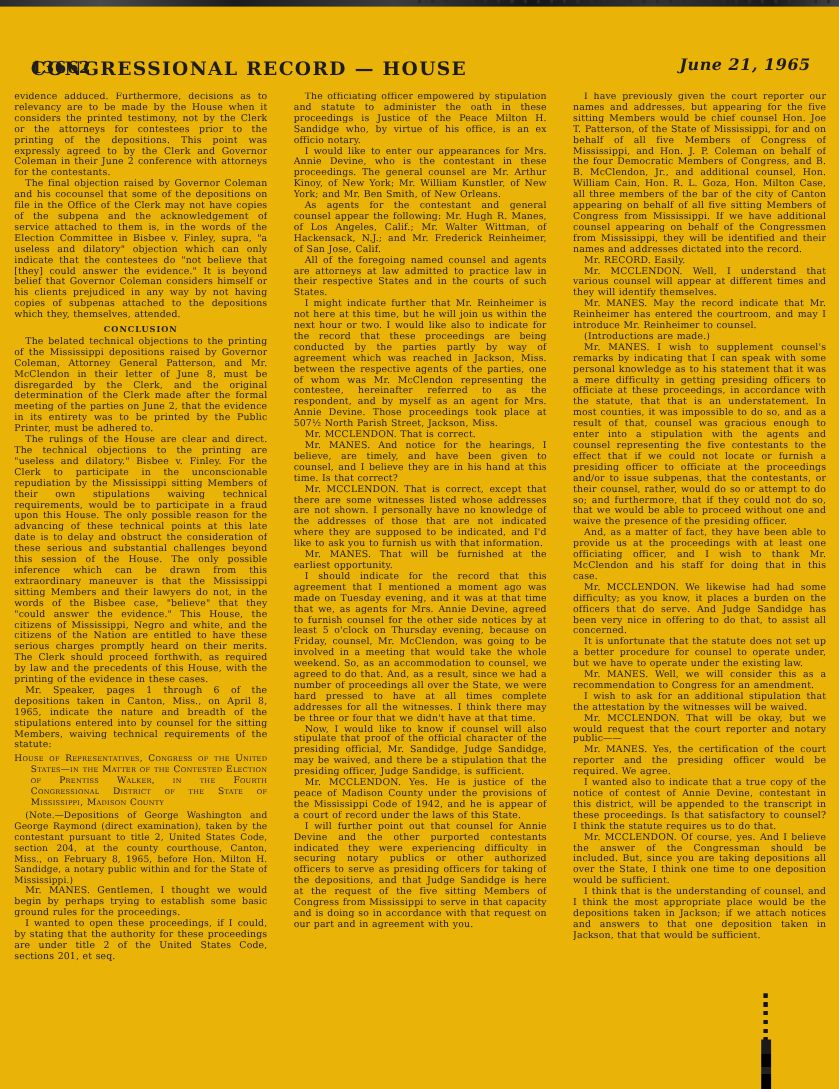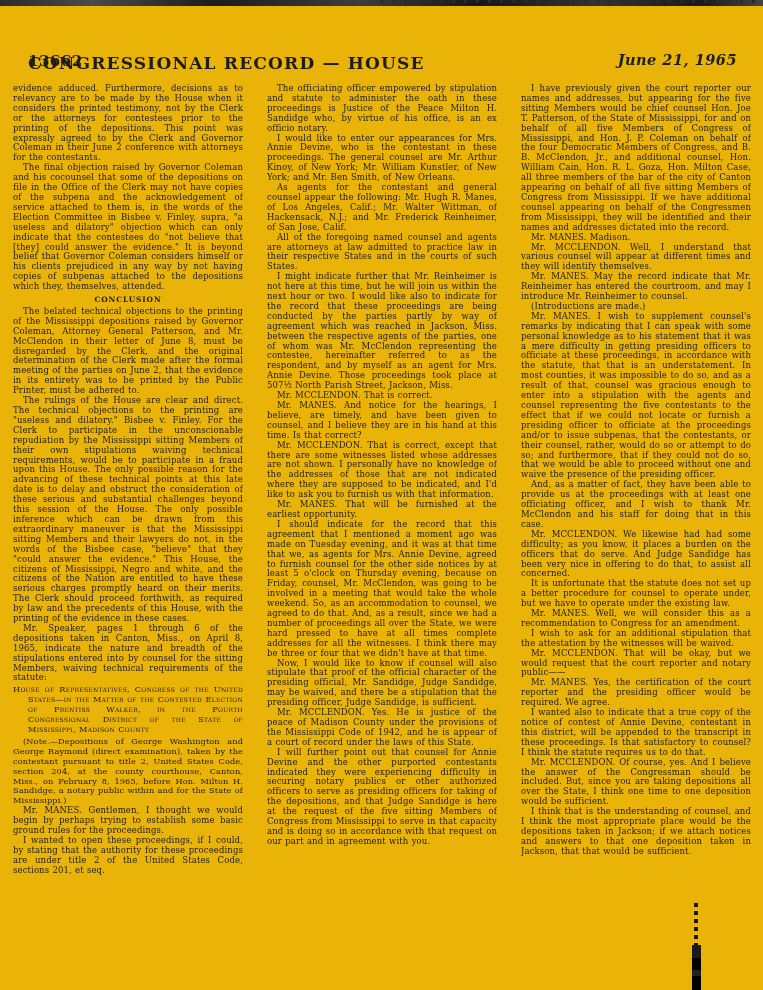--- a/index.html
+++ b/index.html
@@ -108,21 +108,21 @@
         <p class="body">Mr. MANES. And notice for the hearings, I believe, are timely, and have been given to counsel, and I believe they are in his hand at this time. Is that correct?</p>
         <p class="body">Mr. MCCLENDON. That is correct, except that there are some witnesses listed whose addresses are not shown. I personally have no knowledge of the addresses of those that are not indicated where they are supposed to be indicated, and I'd like to ask you to furnish us with that information.</p>
         <p class="body">Mr. MANES. That will be furnished at the earliest opportunity.</p>
         <p class="body">I should indicate for the record that this agreement that I mentioned a moment ago was made on Tuesday evening, and it was at that time that we, as agents for Mrs. Annie Devine, agreed to furnish counsel for the other side notices by at least 5 o'clock on Thursday evening, because on Friday, counsel, Mr. McClendon, was going to be involved in a meeting that would take the whole weekend. So, as an accommodation to counsel, we agreed to do that. And, as a result, since we had a number of proceedings all over the State, we were hard pressed to have at all times complete addresses for all the witnesses. I think there may be three or four that we didn't have at that time.</p>
         <p class="body">Now, I would like to know if counsel will also stipulate that proof of the official character of the presiding official, Mr. Sandidge, Judge Sandidge, may be waived, and there be a stipulation that the presiding officer, Judge Sandidge, is sufficient.</p>
         <p class="body">Mr. MCCLENDON. Yes. He is justice of the peace of Madison County under the provisions of the Mississippi Code of 1942, and he is appear of a court of record under the laws of this State.</p>
         <p class="body">I will further point out that counsel for Annie Devine and the other purported contestants indicated they were experiencing difficulty in securing notary publics or other authorized officers to serve as presiding officers for taking of the depositions, and that Judge Sandidge is here at the request of the five sitting Members of Congress from Mississippi to serve in that capacity and is doing so in accordance with that request on our part and in agreement with you.</p>
       </div>
     <div class="col">
         <p class="body">I have previously given the court reporter our names and addresses, but appearing for the five sitting Members would be chief counsel Hon. Joe T. Patterson, of the State of Mississippi, for and on behalf of all five Members of Congress of Mississippi, and Hon. J. P. Coleman on behalf of the four Democratic Members of Congress, and B. B. McClendon, Jr., and additional counsel, Hon. William Cain, Hon. R. L. Goza, Hon. Milton Case, all three members of the bar of the city of Canton appearing on behalf of all five sitting Members of Congress from Mississippi. If we have additional counsel appearing on behalf of the Congressmen from Mississippi, they will be identified and their names and addresses dictated into the record.</p>
-        <p class="body">Mr. MANES. Madison.</p>
+        <p class="body">Mr. RECORD. Easily.</p>
         <p class="body">Mr. MCCLENDON. Well, I understand that various counsel will appear at different times and they will identify themselves.</p>
         <p class="body">Mr. MANES. May the record indicate that Mr. Reinheimer has entered the courtroom, and may I introduce Mr. Reinheimer to counsel.</p>
         <p class="body">(Introductions are made.)</p>
         <p class="body">Mr. MANES. I wish to supplement counsel's remarks by indicating that I can speak with some personal knowledge as to his statement that it was a mere difficulty in getting presiding officers to officiate at these proceedings, in accordance with the statute, that that is an understatement. In most counties, it was impossible to do so, and as a result of that, counsel was gracious enough to enter into a stipulation with the agents and counsel representing the five contestants to the effect that if we could not locate or furnish a presiding officer to officiate at the proceedings and/or to issue subpenas, that the contestants, or their counsel, rather, would do so or attempt to do so; and furthermore, that if they could not do so, that we would be able to proceed without one and waive the presence of the presiding officer.</p>
         <p class="body">And, as a matter of fact, they have been able to provide us at the proceedings with at least one officiating officer, and I wish to thank Mr. McClendon and his staff for doing that in this case.</p>
         <p class="body">Mr. MCCLENDON. We likewise had had some difficulty; as you know, it places a burden on the officers that do serve. And Judge Sandidge has been very nice in offering to do that, to assist all concerned.</p>
         <p class="body">It is unfortunate that the statute does not set up a better procedure for counsel to operate under, but we have to operate under the existing law.</p>
         <p class="body">Mr. MANES. Well, we will consider this as a recommendation to Congress for an amendment.</p>
         <p class="body">I wish to ask for an additional stipulation that the attestation by the witnesses will be waived.</p>
         <p class="body">Mr. MCCLENDON. That will be okay, but we would request that the court reporter and notary public——</p>

